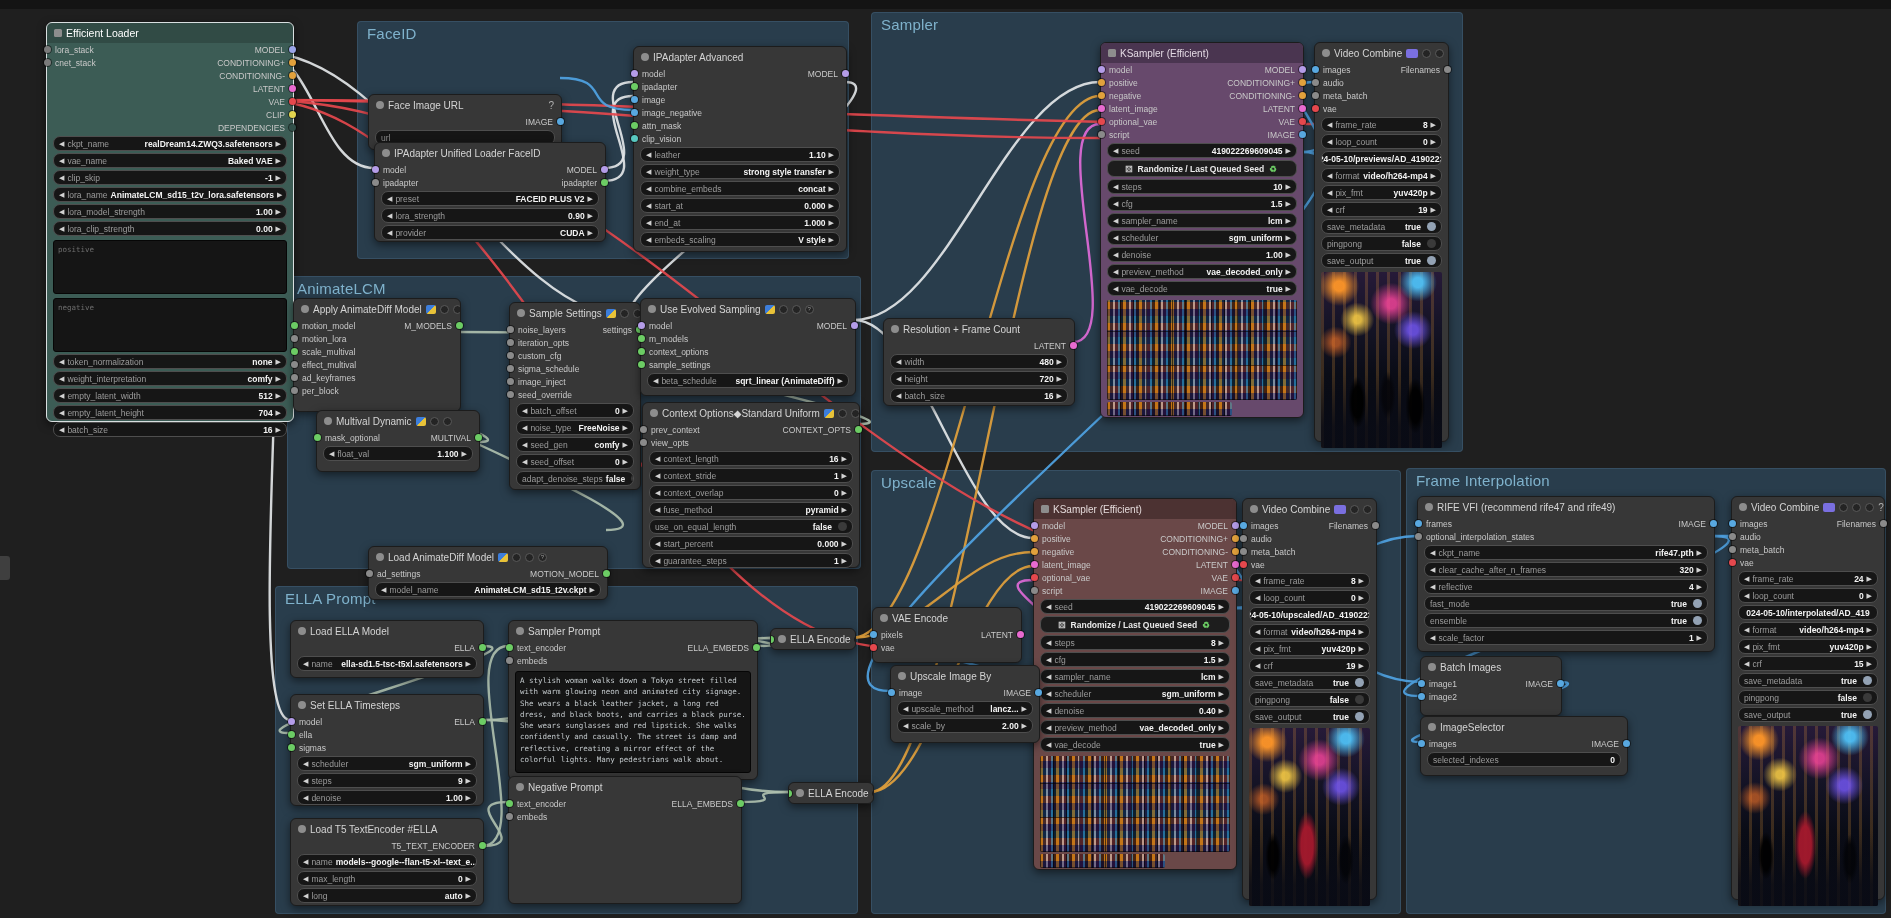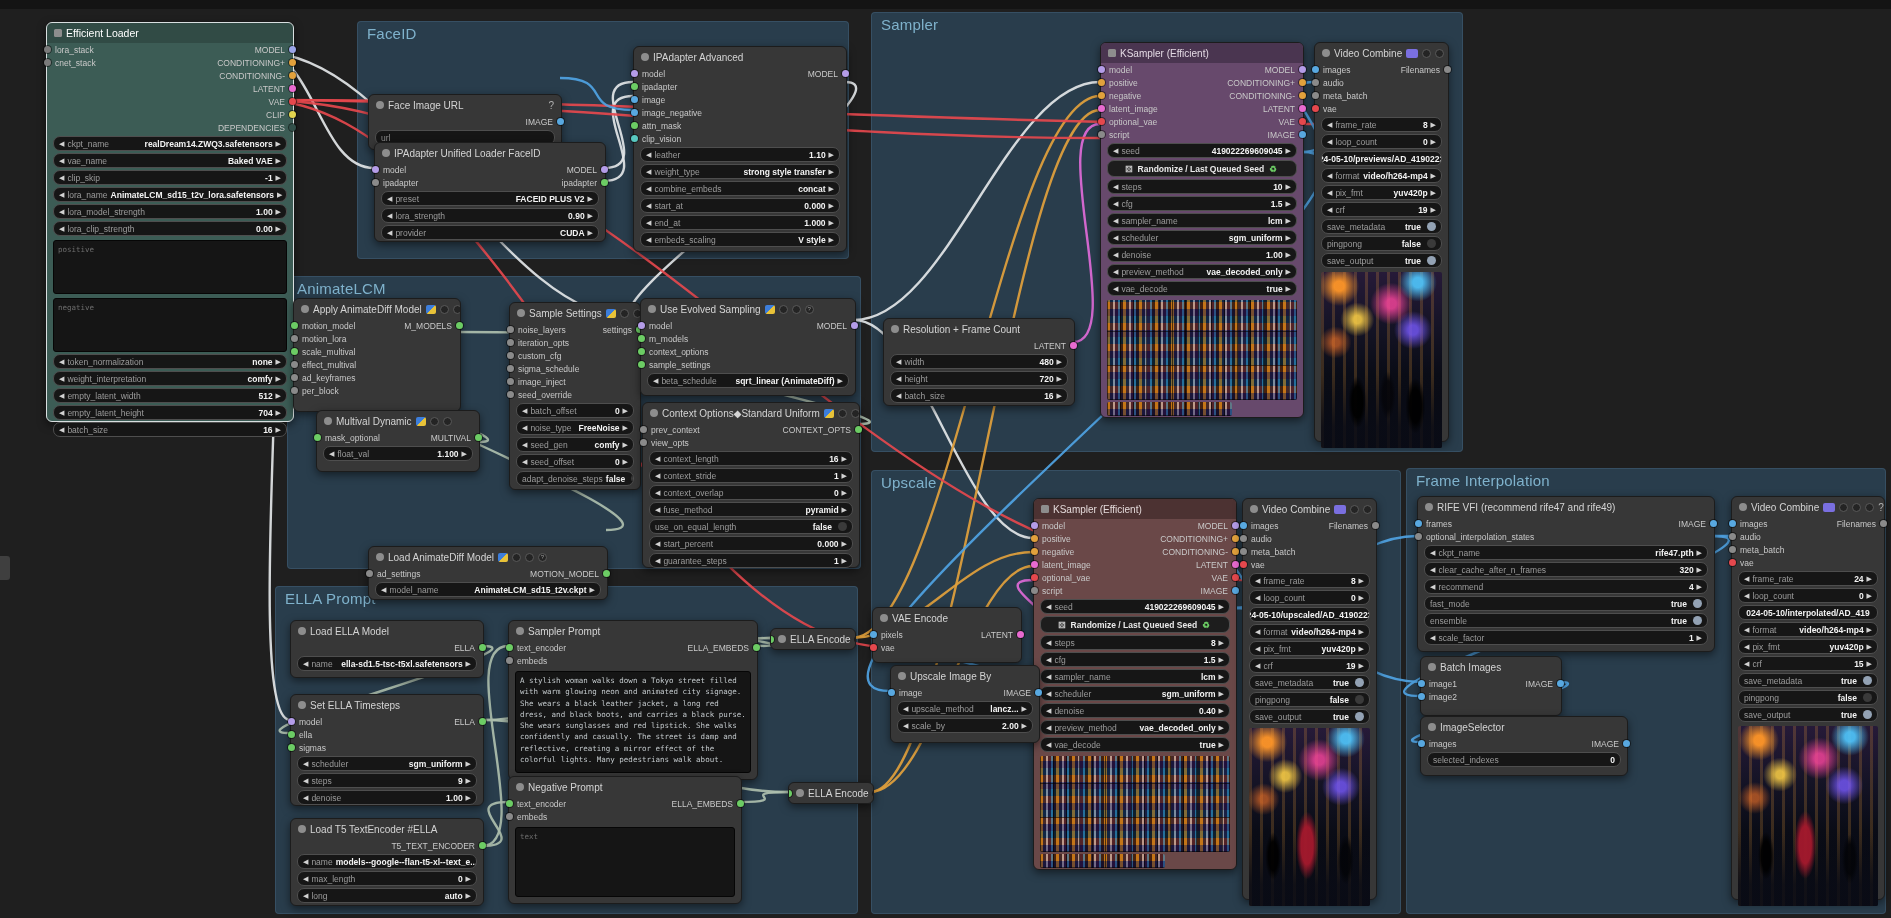--- a/index.html
+++ b/index.html
@@ -857,21 +857,20 @@
         <span class="dot" style="background: rgb(108, 204, 100);"></span>
       </span>
     </div>
     <div class="srow">
       <span class="sin">
         <span class="dot" style="background: rgb(138, 138, 138);"></span>
         <span>embeds</span>
       </span>
       <span class="sout"></span>
     </div>
-    <div class="ta ph" style="height: 62px;">text</div>
   </div>
 <div class="node" style="left: 770px; top: 628px; width: 84px; height: 20px;">
     <div class="nhead">
       <span class="dot" style="background: rgb(108, 204, 100); margin-left: -11px;"></span>
       <span class="cico"></span>
       <span>ELLA Encode</span>
       <span class="dot" style="background: rgb(108, 204, 100); margin-left: auto; margin-right: -11px;"></span>
     </div>
   </div>
 <div class="node" style="left: 788px; top: 782px; width: 84px; height: 20px;">
@@ -1413,21 +1412,21 @@
       <span class="arr">▶</span>
     </div>
     <div class="widget">
       <span class="arr">◀</span>
       <span>clear_cache_after_n_frames</span>
       <span class="wval">320</span>
       <span class="arr">▶</span>
     </div>
     <div class="widget">
       <span class="arr">◀</span>
-      <span>recommend</span>
+      <span>reflective</span>
       <span class="wval">4</span>
       <span class="arr">▶</span>
     </div>
     <div class="widget">
       <span>fast_mode</span>
       <span class="wval">true</span>
       <span class="knob"></span>
     </div>
     <div class="widget">
       <span>ensemble</span>

